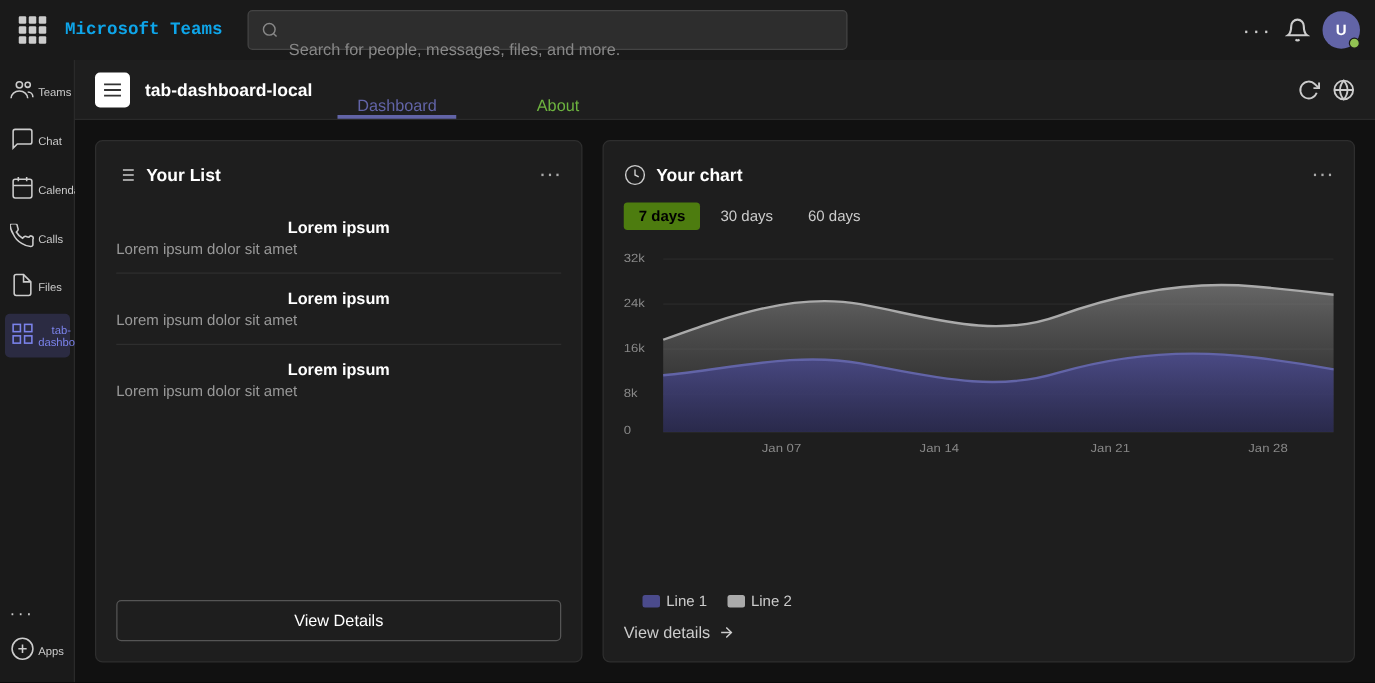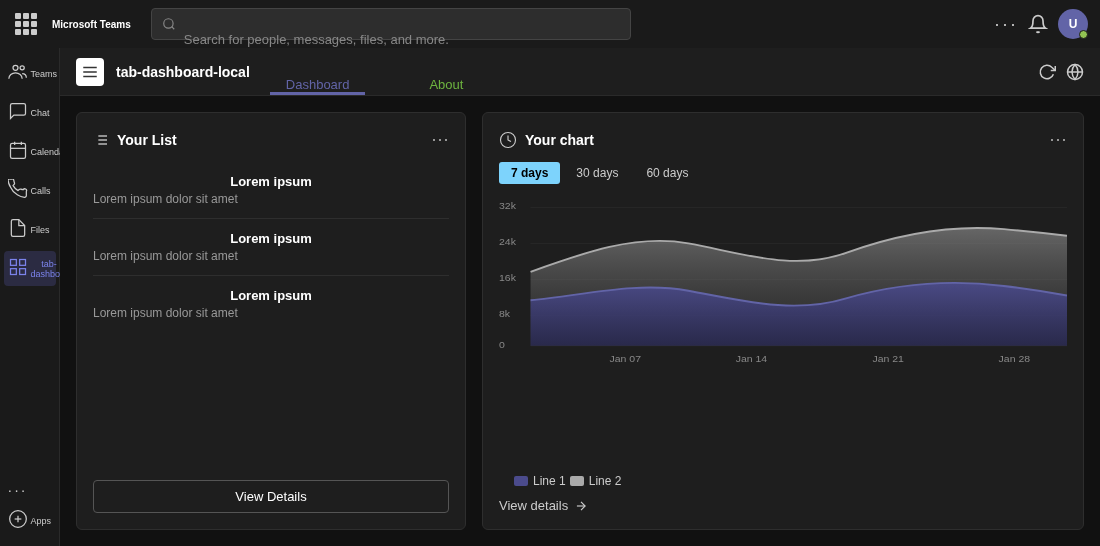--- a/index.html
+++ b/index.html
@@ -3,21 +3,21 @@
   <meta charset="utf-8">
   <style>
     * { box-sizing: border-box; margin: 0; padding: 0; }
     body { background: #000; color: #fff; font-family: 'Segoe UI', sans-serif; width: 1100px; height: 546px; overflow: hidden; display: flex; flex-direction: column; }
 
     
     .topbar { background: #1a1a1a; height: 48px; display: flex; align-items: center; padding: 0 12px; gap: 12px; flex-shrink: 0; }
     .topbar-grid { display: grid; place-items: center; width: 28px; height: 28px; cursor: pointer; }
     .grid-icon { display: grid; grid-template-columns: repeat(3,6px); grid-template-rows: repeat(3,6px); gap: 2px; }
     .grid-dot { background: #ccc; border-radius: 1px; }
-    .app-title { color: #ffffff; font-weight: 700; font-size: 10px; margin-right: 8px; }
+    .app-title { color: #0ea5e9; font-weight: 700; font-size: 14px; margin-right: 8px; font-family: Liberation Mono, monospace; }
     .search-bar { flex: 1; max-width: 480px; background: #2d2d2d; border: 1px solid #444; border-radius: 4px; height: 32px; display: flex; align-items: center; padding: 0 10px; gap: 8px; color: #999; font-size: 13px; }
     .search-bar svg { flex-shrink: 0; }
     .topbar-right { margin-left: auto; display: flex; align-items: center; gap: 10px; }
     .avatar { width: 30px; height: 30px; border-radius: 50%; background: #6264a7; display: flex; align-items: center; justify-content: center; font-size: 12px; font-weight: 600; position: relative; }
     .avatar-badge { position: absolute; bottom: 0; right: 0; width: 9px; height: 9px; background: #92c353; border-radius: 50%; border: 1.5px solid #1a1a1a; }
 
     
     .layout { display: flex; flex: 1; overflow: hidden; }
 
     
@@ -57,26 +57,26 @@
     .list-item { border-top: 1px solid #2e2e2e; padding: 12px 0; cursor: pointer; }
     .list-item:first-child { border-top: none; }
     .list-item-title { font-size: 13px; font-weight: 600; color: #fff; margin-bottom: 3px; text-align: center; }
     .list-item-sub { font-size: 12px; color: #999; }
 
     .view-details-btn { margin-top: 16px; background: transparent; border: 1px solid #555; color: #fff; padding: 8px 20px; border-radius: 4px; cursor: pointer; font-size: 13px; }
 
     
     .chart-tabs { display: flex; gap: 4px; margin-bottom: 12px; }
     .chart-tab { padding: 4px 12px; border-radius: 3px; font-size: 12px; cursor: pointer; background: transparent; color: #ccc; border: none; }
-    .chart-tab.active { background: #7dd3fc; color: #000; font-weight: 600; }
+    .chart-tab.active { background: #4d7c0f; color: #000; font-weight: 600; }
 
     .chart-wrap { position: relative; flex: 1; }
     .chart-svg { width: 100%; height: 180px; }
 
-    .chart-legend { display: flex; gap: 4px; margin-top: 8px; align-items: center; padding-left: 15px; }
+    .chart-legend { display: flex; gap: 16px; margin-top: 8px; align-items: center; padding-left: 15px; }
     .legend-item { display: flex; align-items: center; gap: 5px; font-size: 12px; color: #ccc; }
     .legend-swatch { width: 14px; height: 10px; border-radius: 2px; }
 
     .view-details-link { display: flex; align-items: center; gap: 6px; font-size: 13px; color: #ccc; cursor: pointer; margin-top: 10px; text-decoration: none; }
 
     
     .y-label { font-size: 10px; fill: #888; }
     .x-label { font-size: 10px; fill: #888; }
 
     

